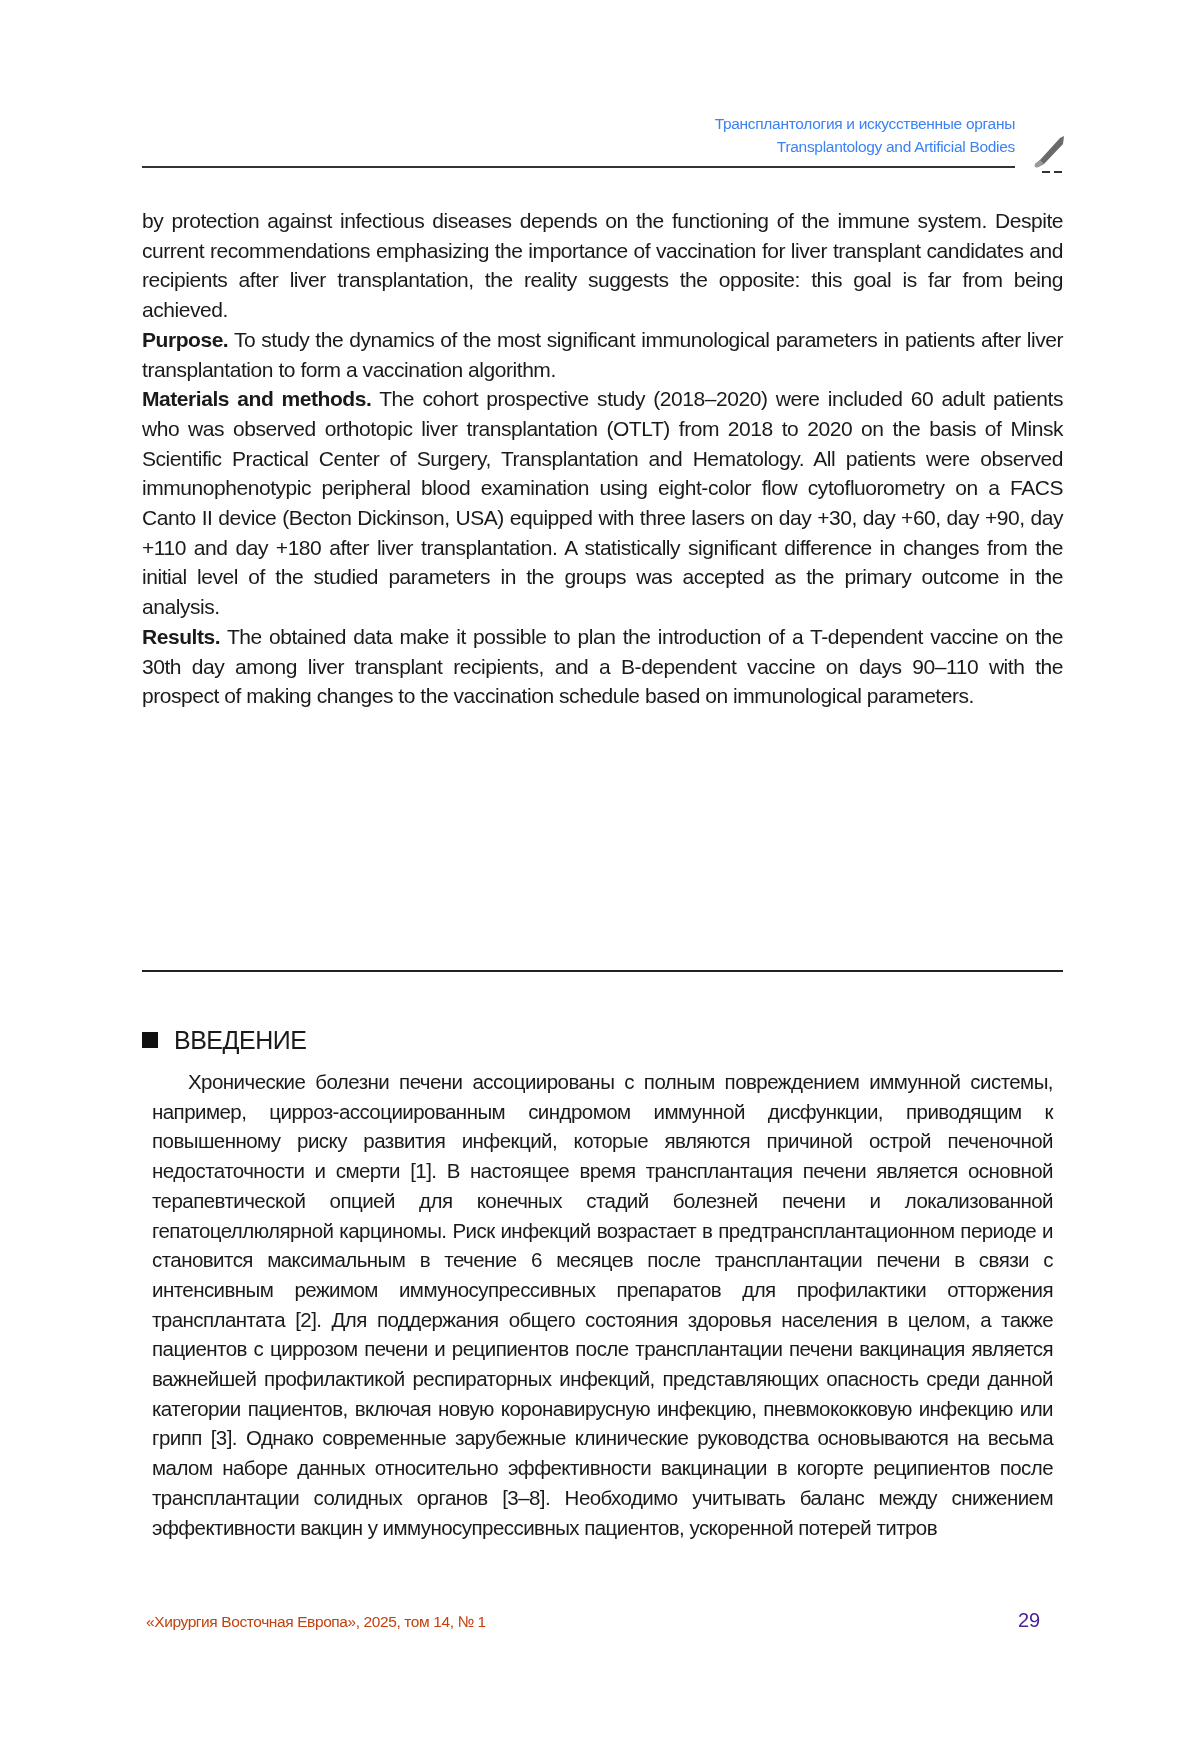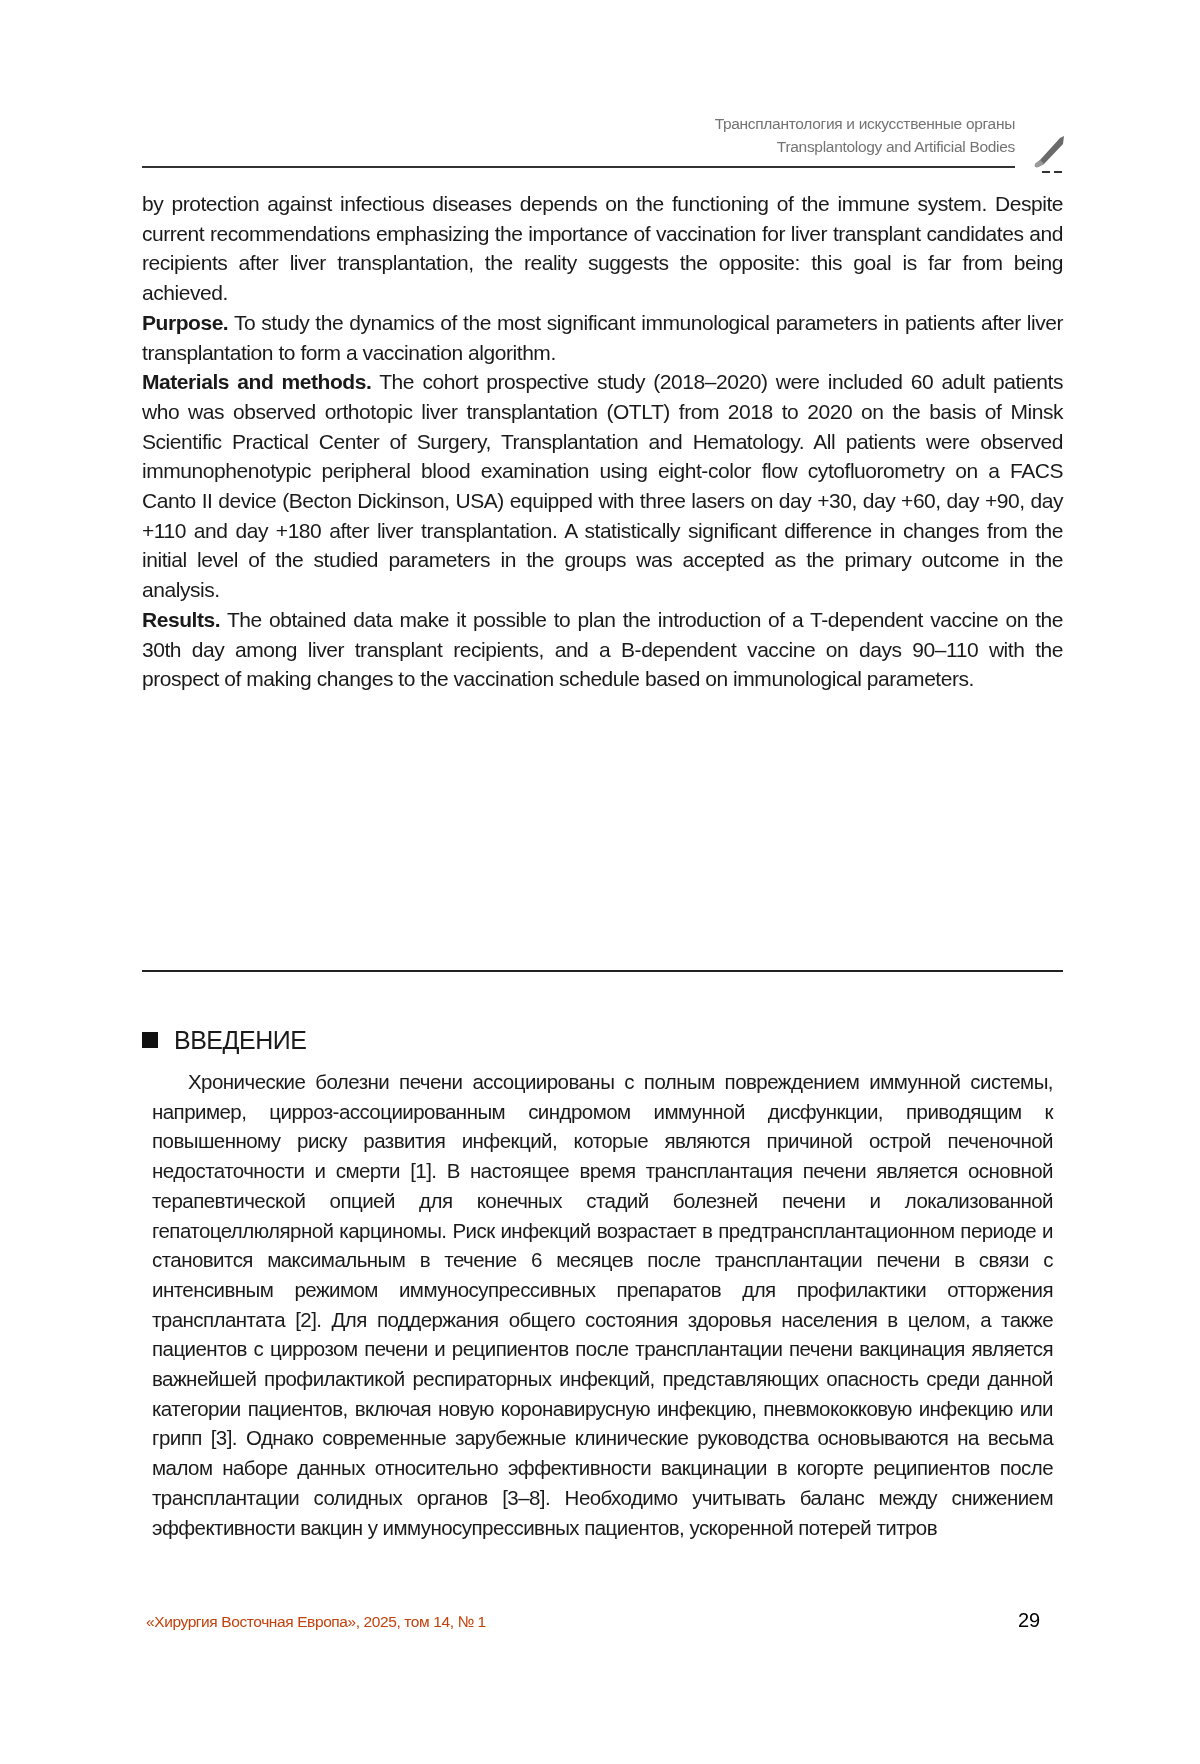--- a/index.html
+++ b/index.html
@@ -1,29 +1,29 @@
 <!DOCTYPE html>
 <html><head>
   <meta charset="utf-8">
   <style>
     html, body { margin: 0; padding: 0; background: #ffffff; }
     body { width: 1200px; height: 1764px; position: relative; overflow: hidden; color: #1a1a1a; font-family: "Liberation Sans", sans-serif; }
-    .running-head { position: absolute; right: 185px; top: 112px; text-align: right; font-size: 15.5px; line-height: 23px; color: #737373; letter-spacing: -0.3px; }
+    .running-head { position: absolute; right: 185px; top: 112px; text-align: right; font-size: 15.5px; line-height: 23px; color: #3b82f6; letter-spacing: -0.3px; }
     .head-rule { position: absolute; left: 142px; width: 873px; top: 166px; height: 2px; background: #333; }
     .scalpel { position: absolute; left: 1030px; top: 134px; width: 36px; height: 40px; }
-    .abstract { position: absolute; left: 142px; width: 921px; top: 189px; font-size: 21px; line-height: 29.7px; text-align: justify; letter-spacing: -0.45px; }
+    .abstract { position: absolute; left: 142px; width: 921px; top: 206px; font-size: 21px; line-height: 29.7px; text-align: justify; letter-spacing: -0.45px; }
     .abstract p { margin: 0; }
     .abstract b { font-weight: bold; }
     .sep-rule { position: absolute; left: 142px; width: 921px; top: 970px; height: 2px; background: #222; }
     .section-head { position: absolute; left: 142px; top: 1024px; font-size: 25px; line-height: 32px; letter-spacing: -0.5px; display: flex; align-items: center; }
     .section-head .sq { display: inline-block; width: 16px; height: 16px; background: #111; margin-right: 16px; }
     .intro { position: absolute; left: 142px; width: 921px; top: 1057px; font-size: 20.5px; line-height: 29.7px; text-align: justify; letter-spacing: -0.55px; }
     .intro p { margin: 10px; text-indent: 36px; }
     .footer-journal { position: absolute; left: 146px; top: 1613px; font-size: 15.5px; letter-spacing: -0.4px; color: #c2410c; }
-    .footer-page { position: absolute; left: 1018px; top: 1609px; font-size: 20px; color: #000000; }
+    .footer-page { position: absolute; left: 1018px; top: 1609px; font-size: 20px; color: #4c1d95; }
   </style>
 </head>
 <body>
 
 <div class="running-head">
   <div>Трансплантология и искусственные органы</div>
   <div>Transplantology and Artificial Bodies</div>
 </div>
 <svg class="scalpel" viewBox="0 0 36 40">
   <path d="M30 4 L34 2 L33 10 L14 30 L8 33 Q4 34 5 30 L10 26 Z" fill="#6a6a6a"></path>

